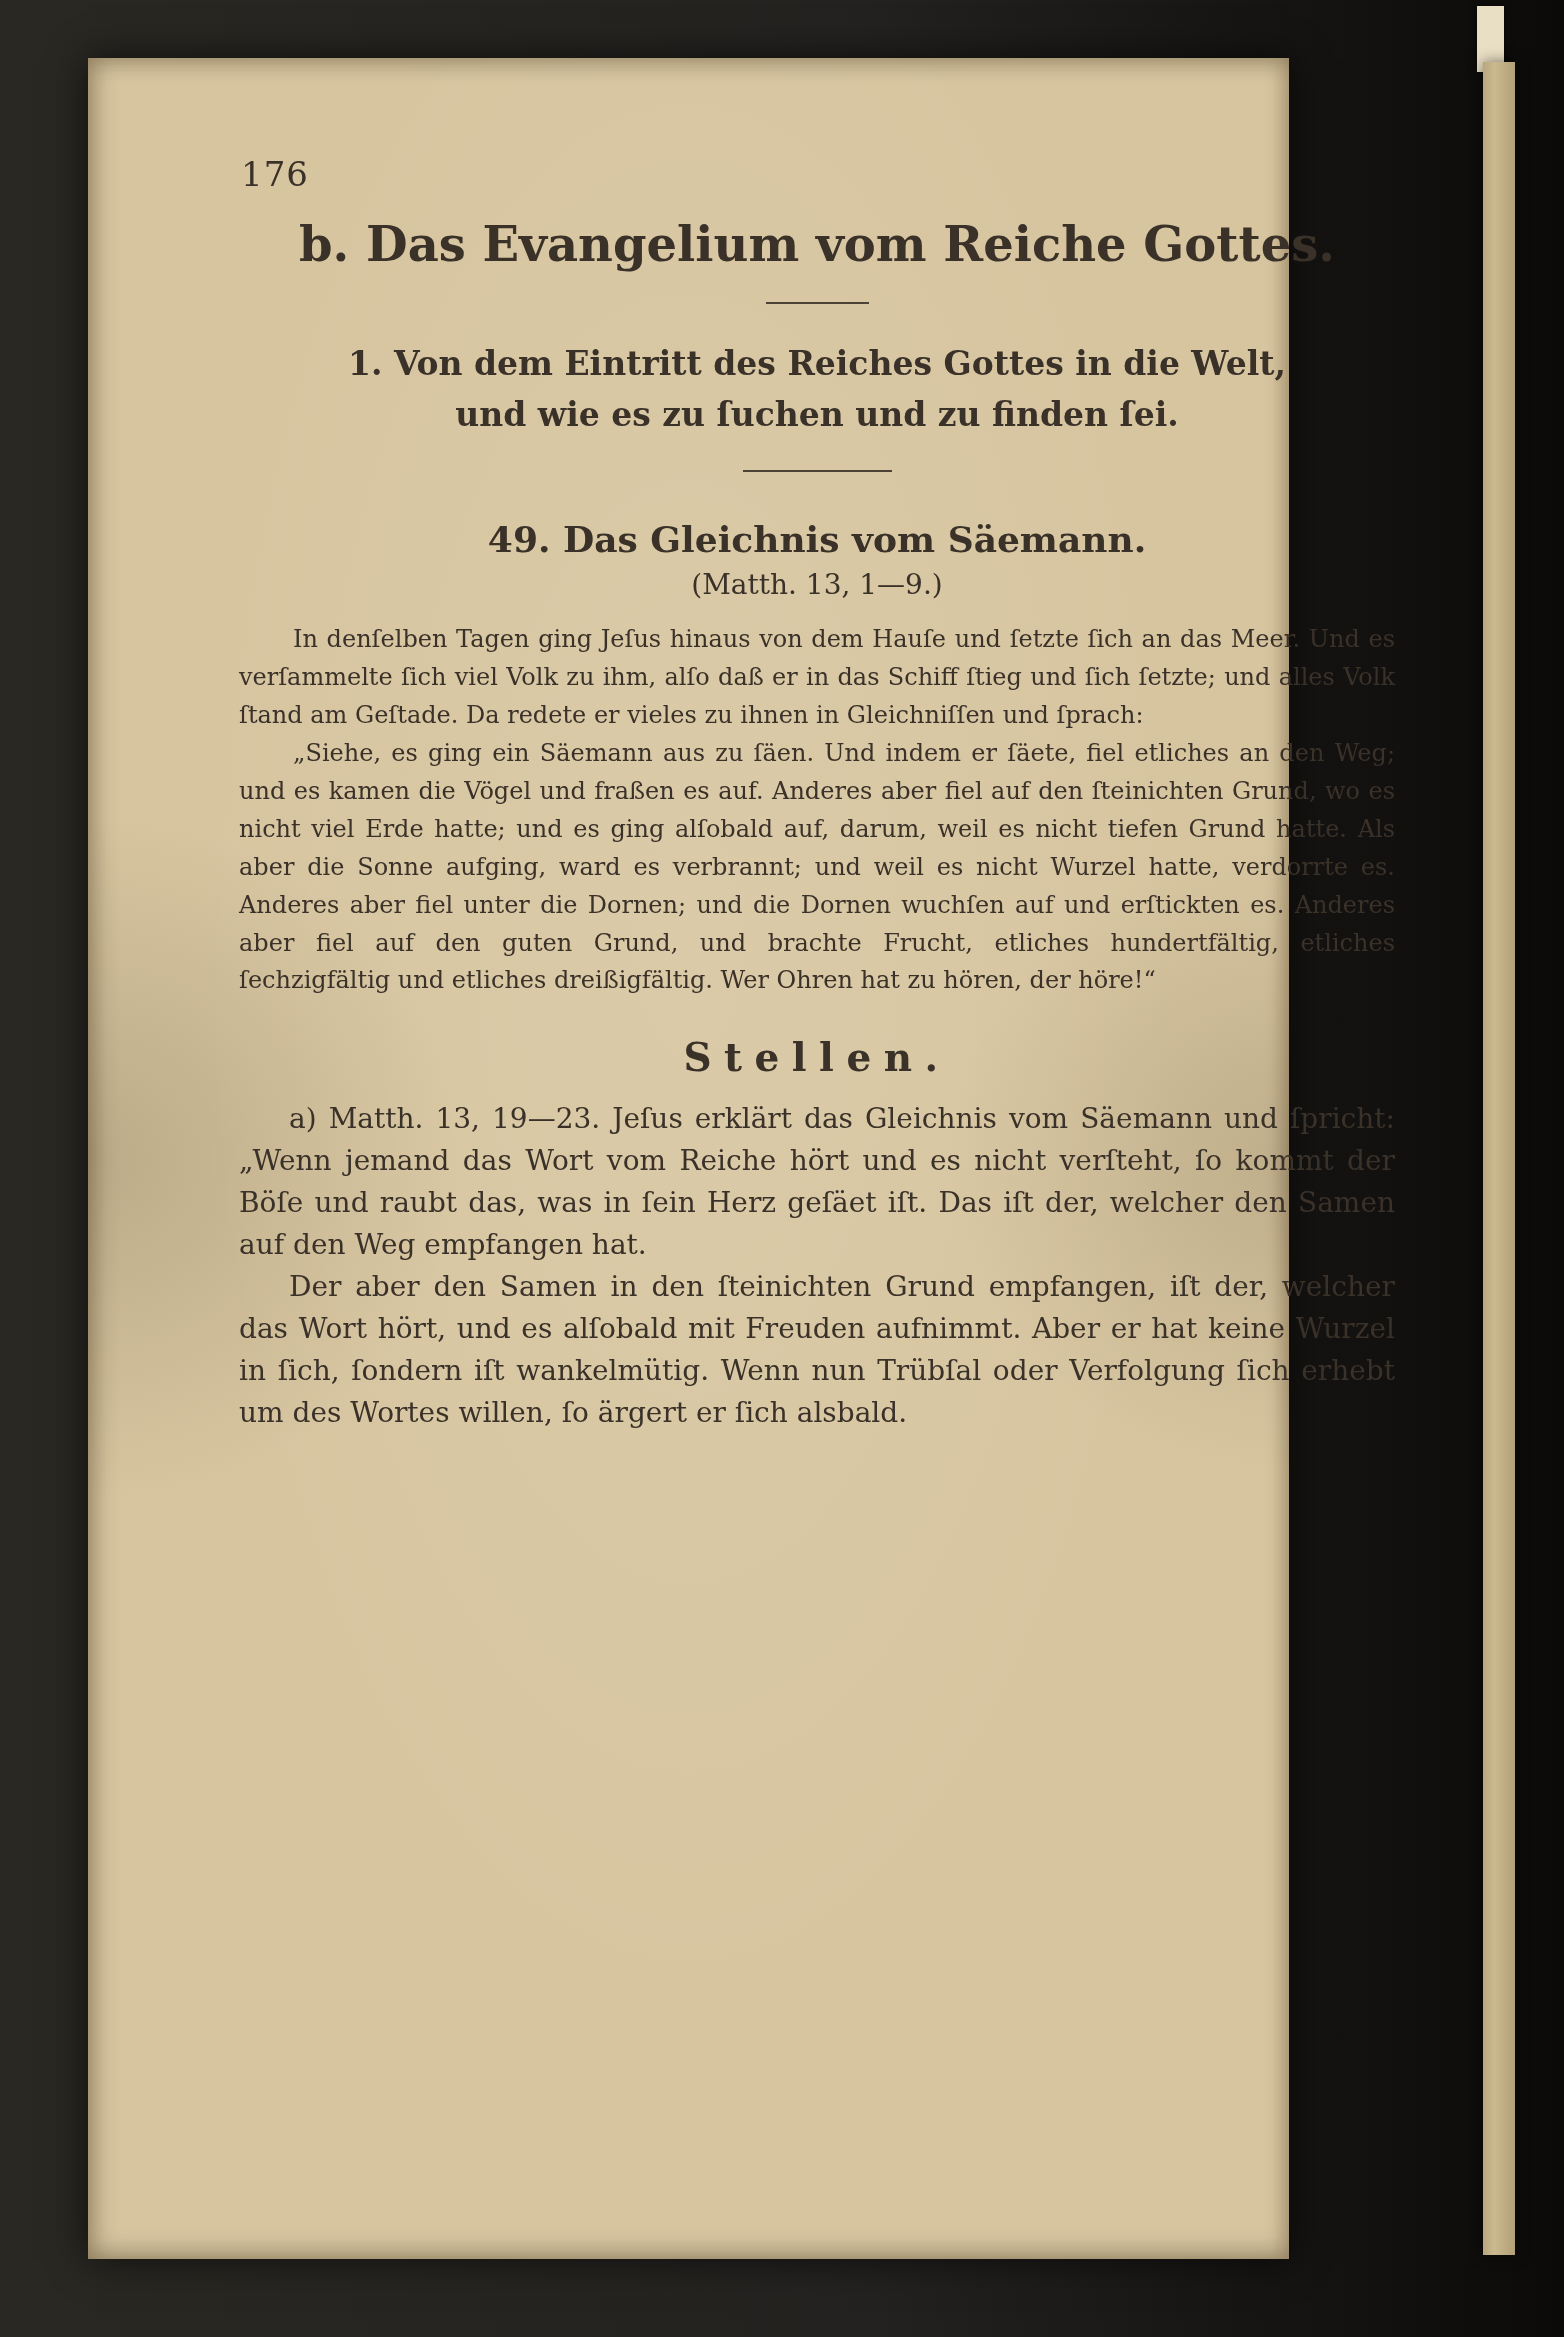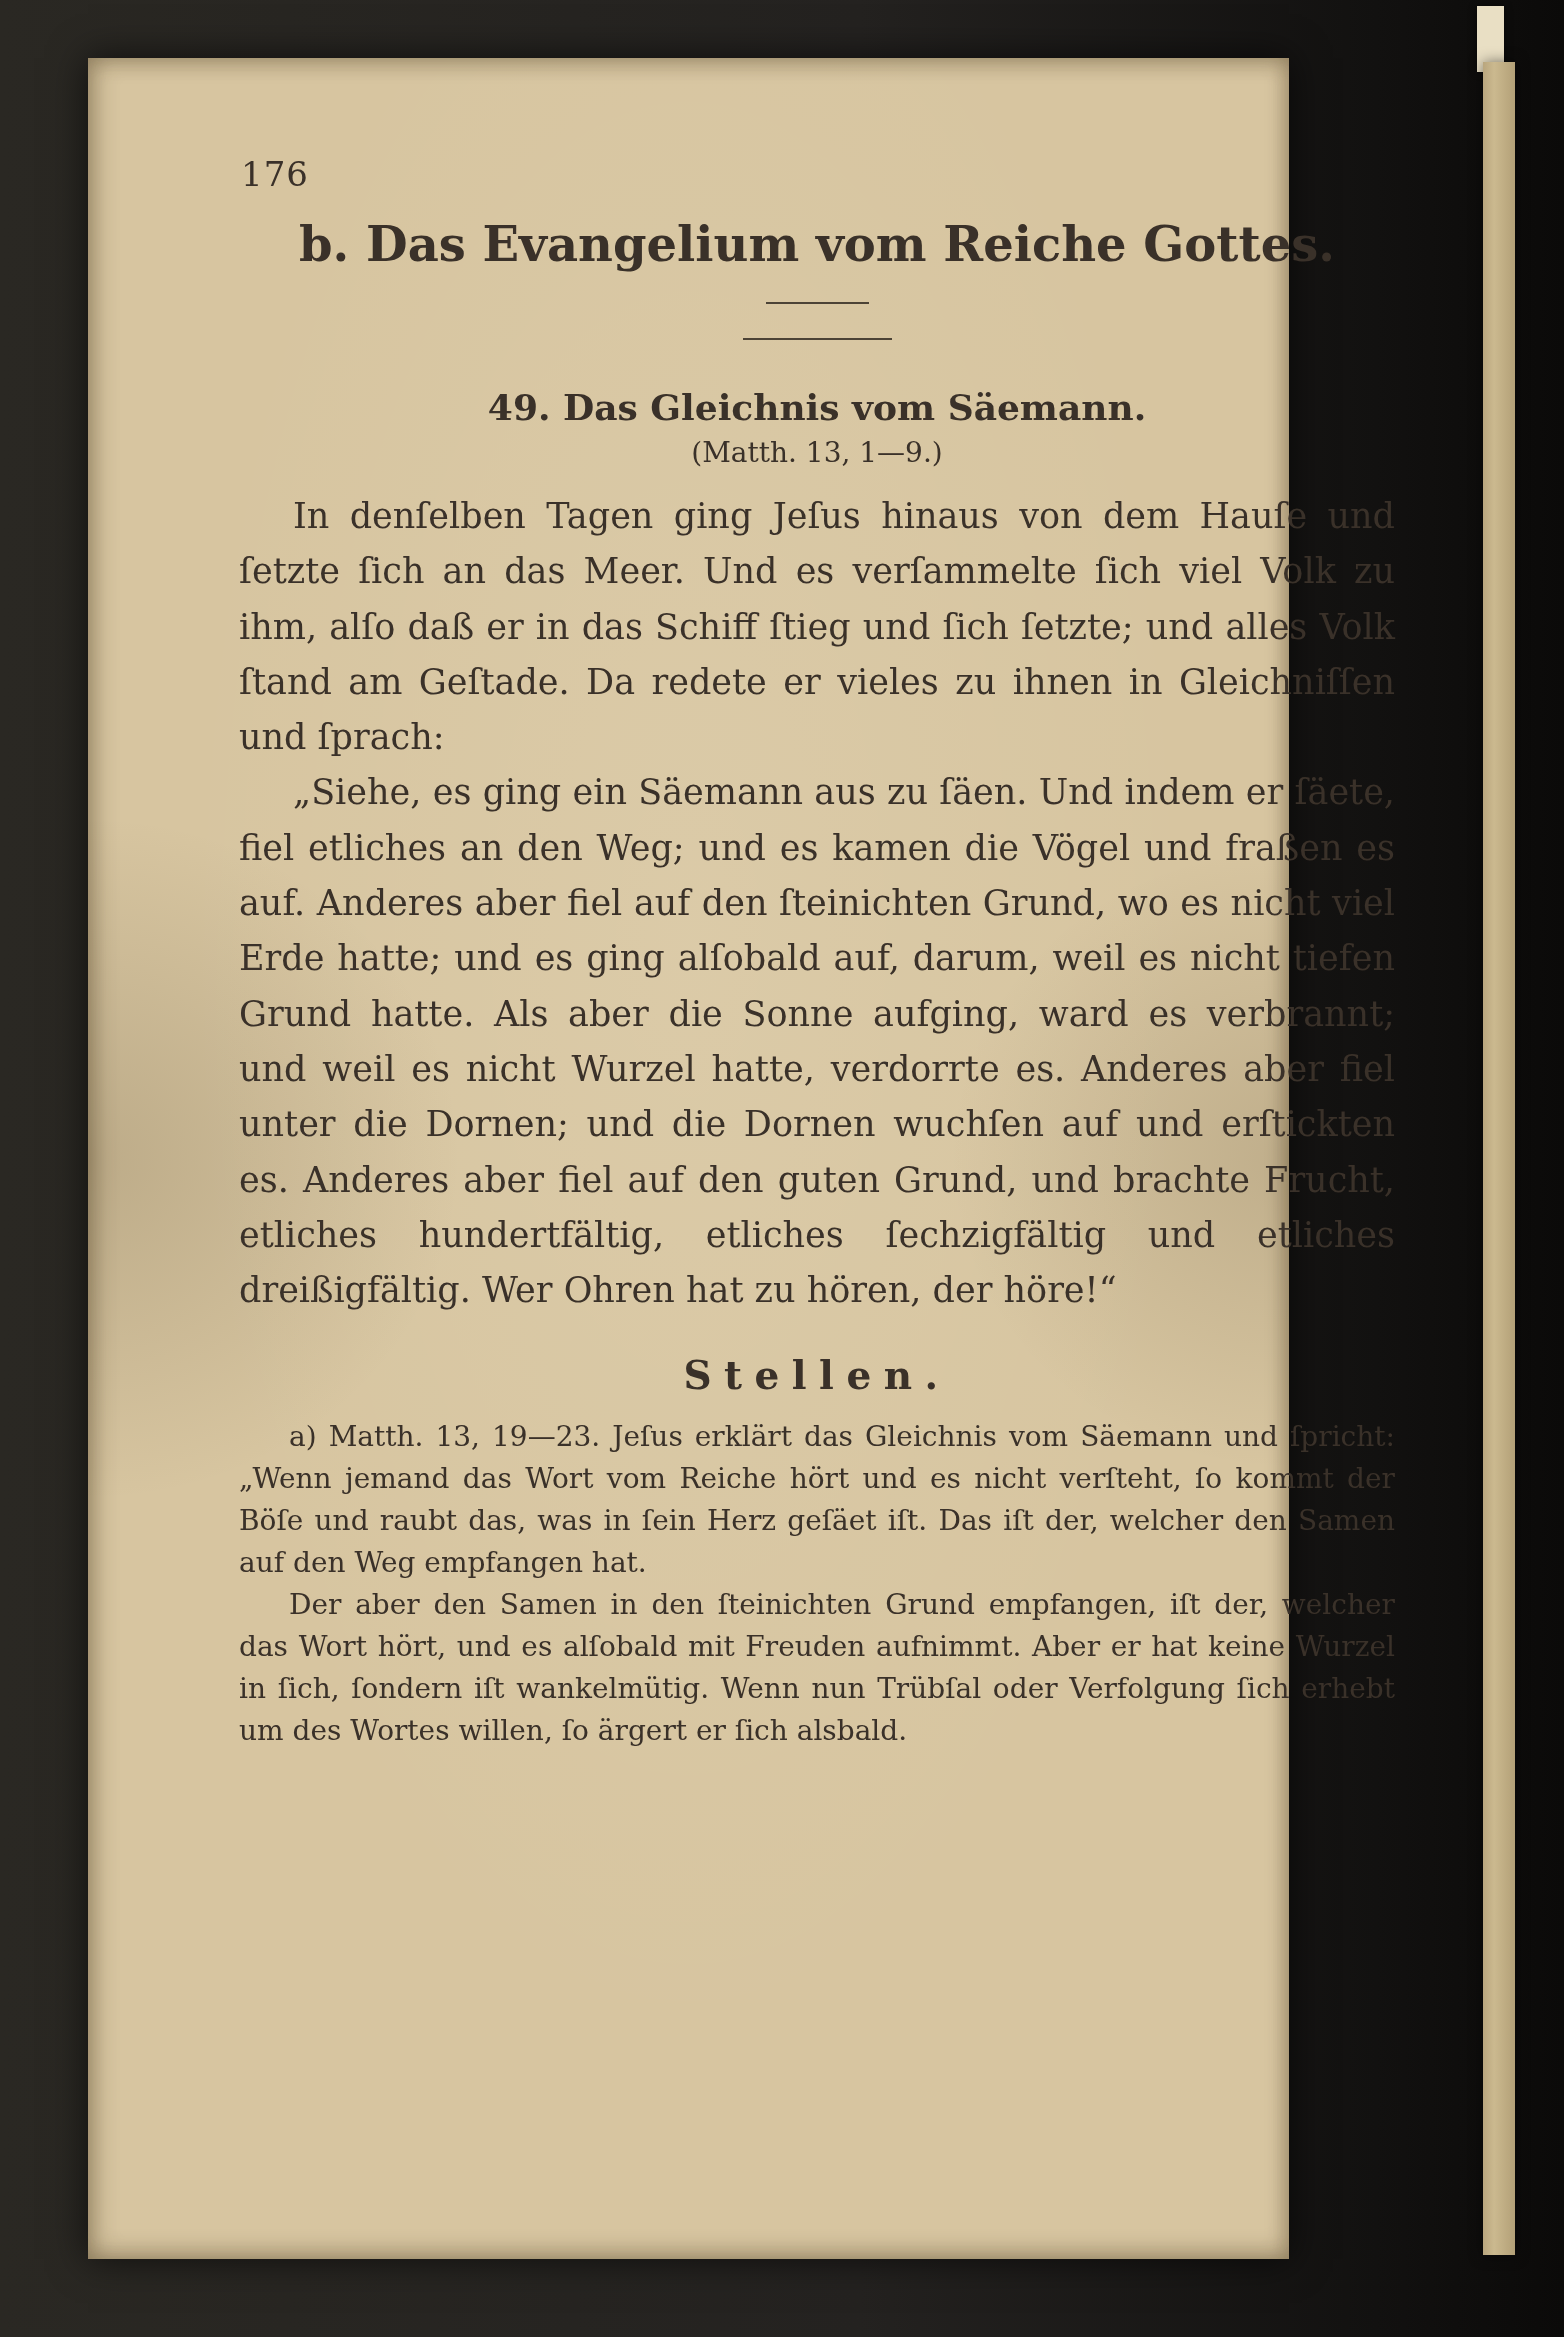--- a/index.html
+++ b/index.html
@@ -60,21 +60,21 @@
     text-align:center;font-weight:bold;font-size:33px;line-height:1.55;
     max-width:1010px;margin:0 auto;
   }
   .parable-title{
     text-align:center;font-weight:bold;font-size:36px;margin:46px 0 8px 0;
   }
   .scripture-reference{
     text-align:center;font-size:28px;margin:0 0 20px 0;
   }
   .body-text p{
-    font-size:35px;line-height:1.58;text-align:justify;margin:0;
+    font-size:24px;line-height:1.58;text-align:justify;margin:0;
     text-indent:54px;
   }
   .stellen-heading{
     text-align:center;font-weight:bold;font-size:39px;letter-spacing:0.32em;
     margin:34px 0 18px 0;
   }
   .stellen-text p{
     font-size:28px;line-height:1.5;text-align:justify;margin:0;
     text-indent:50px;
   }
@@ -89,20 +89,21 @@
 
   <div class="book-page">
     <div class="content">
 
       <div class="page-number">176</div>
 
       <h1 class="chapter-heading">b. Das Evangelium vom Reiche Gottes.</h1>
 
       <hr class="divider short">
 
+      <h2 class="section-heading">1. Von dem Eintritt des Reiches Gottes in die Welt, und wie es zu ſuchen und zu finden ſei.</h2>
 
       <hr class="divider medium">
 
       <h3 class="parable-title">49. Das Gleichnis vom Säemann.</h3>
 
       <div class="scripture-reference">(Matth. 13, 1—9.)</div>
 
       <div class="body-text">
         <p>In denſelben Tagen ging Jeſus hinaus von dem Hauſe und ſetzte ſich an das Meer. Und es verſammelte ſich viel Volk zu ihm, alſo daß er in das Schiff ſtieg und ſich ſetzte; und alles Volk ſtand am Geſtade. Da redete er vieles zu ihnen in Gleichniſſen und ſprach:</p>
         <p>„Siehe, es ging ein Säemann aus zu ſäen. Und indem er ſäete, fiel etliches an den Weg; und es kamen die Vögel und fraßen es auf. Anderes aber fiel auf den ſteinichten Grund, wo es nicht viel Erde hatte; und es ging alſobald auf, darum, weil es nicht tiefen Grund hatte. Als aber die Sonne aufging, ward es verbrannt; und weil es nicht Wurzel hatte, verdorrte es. Anderes aber fiel unter die Dornen; und die Dornen wuchſen auf und erſtickten es. Anderes aber fiel auf den guten Grund, und brachte Frucht, etliches hundertfältig, etliches ſechzigfältig und etliches dreißigfältig. Wer Ohren hat zu hören, der höre!“</p>

